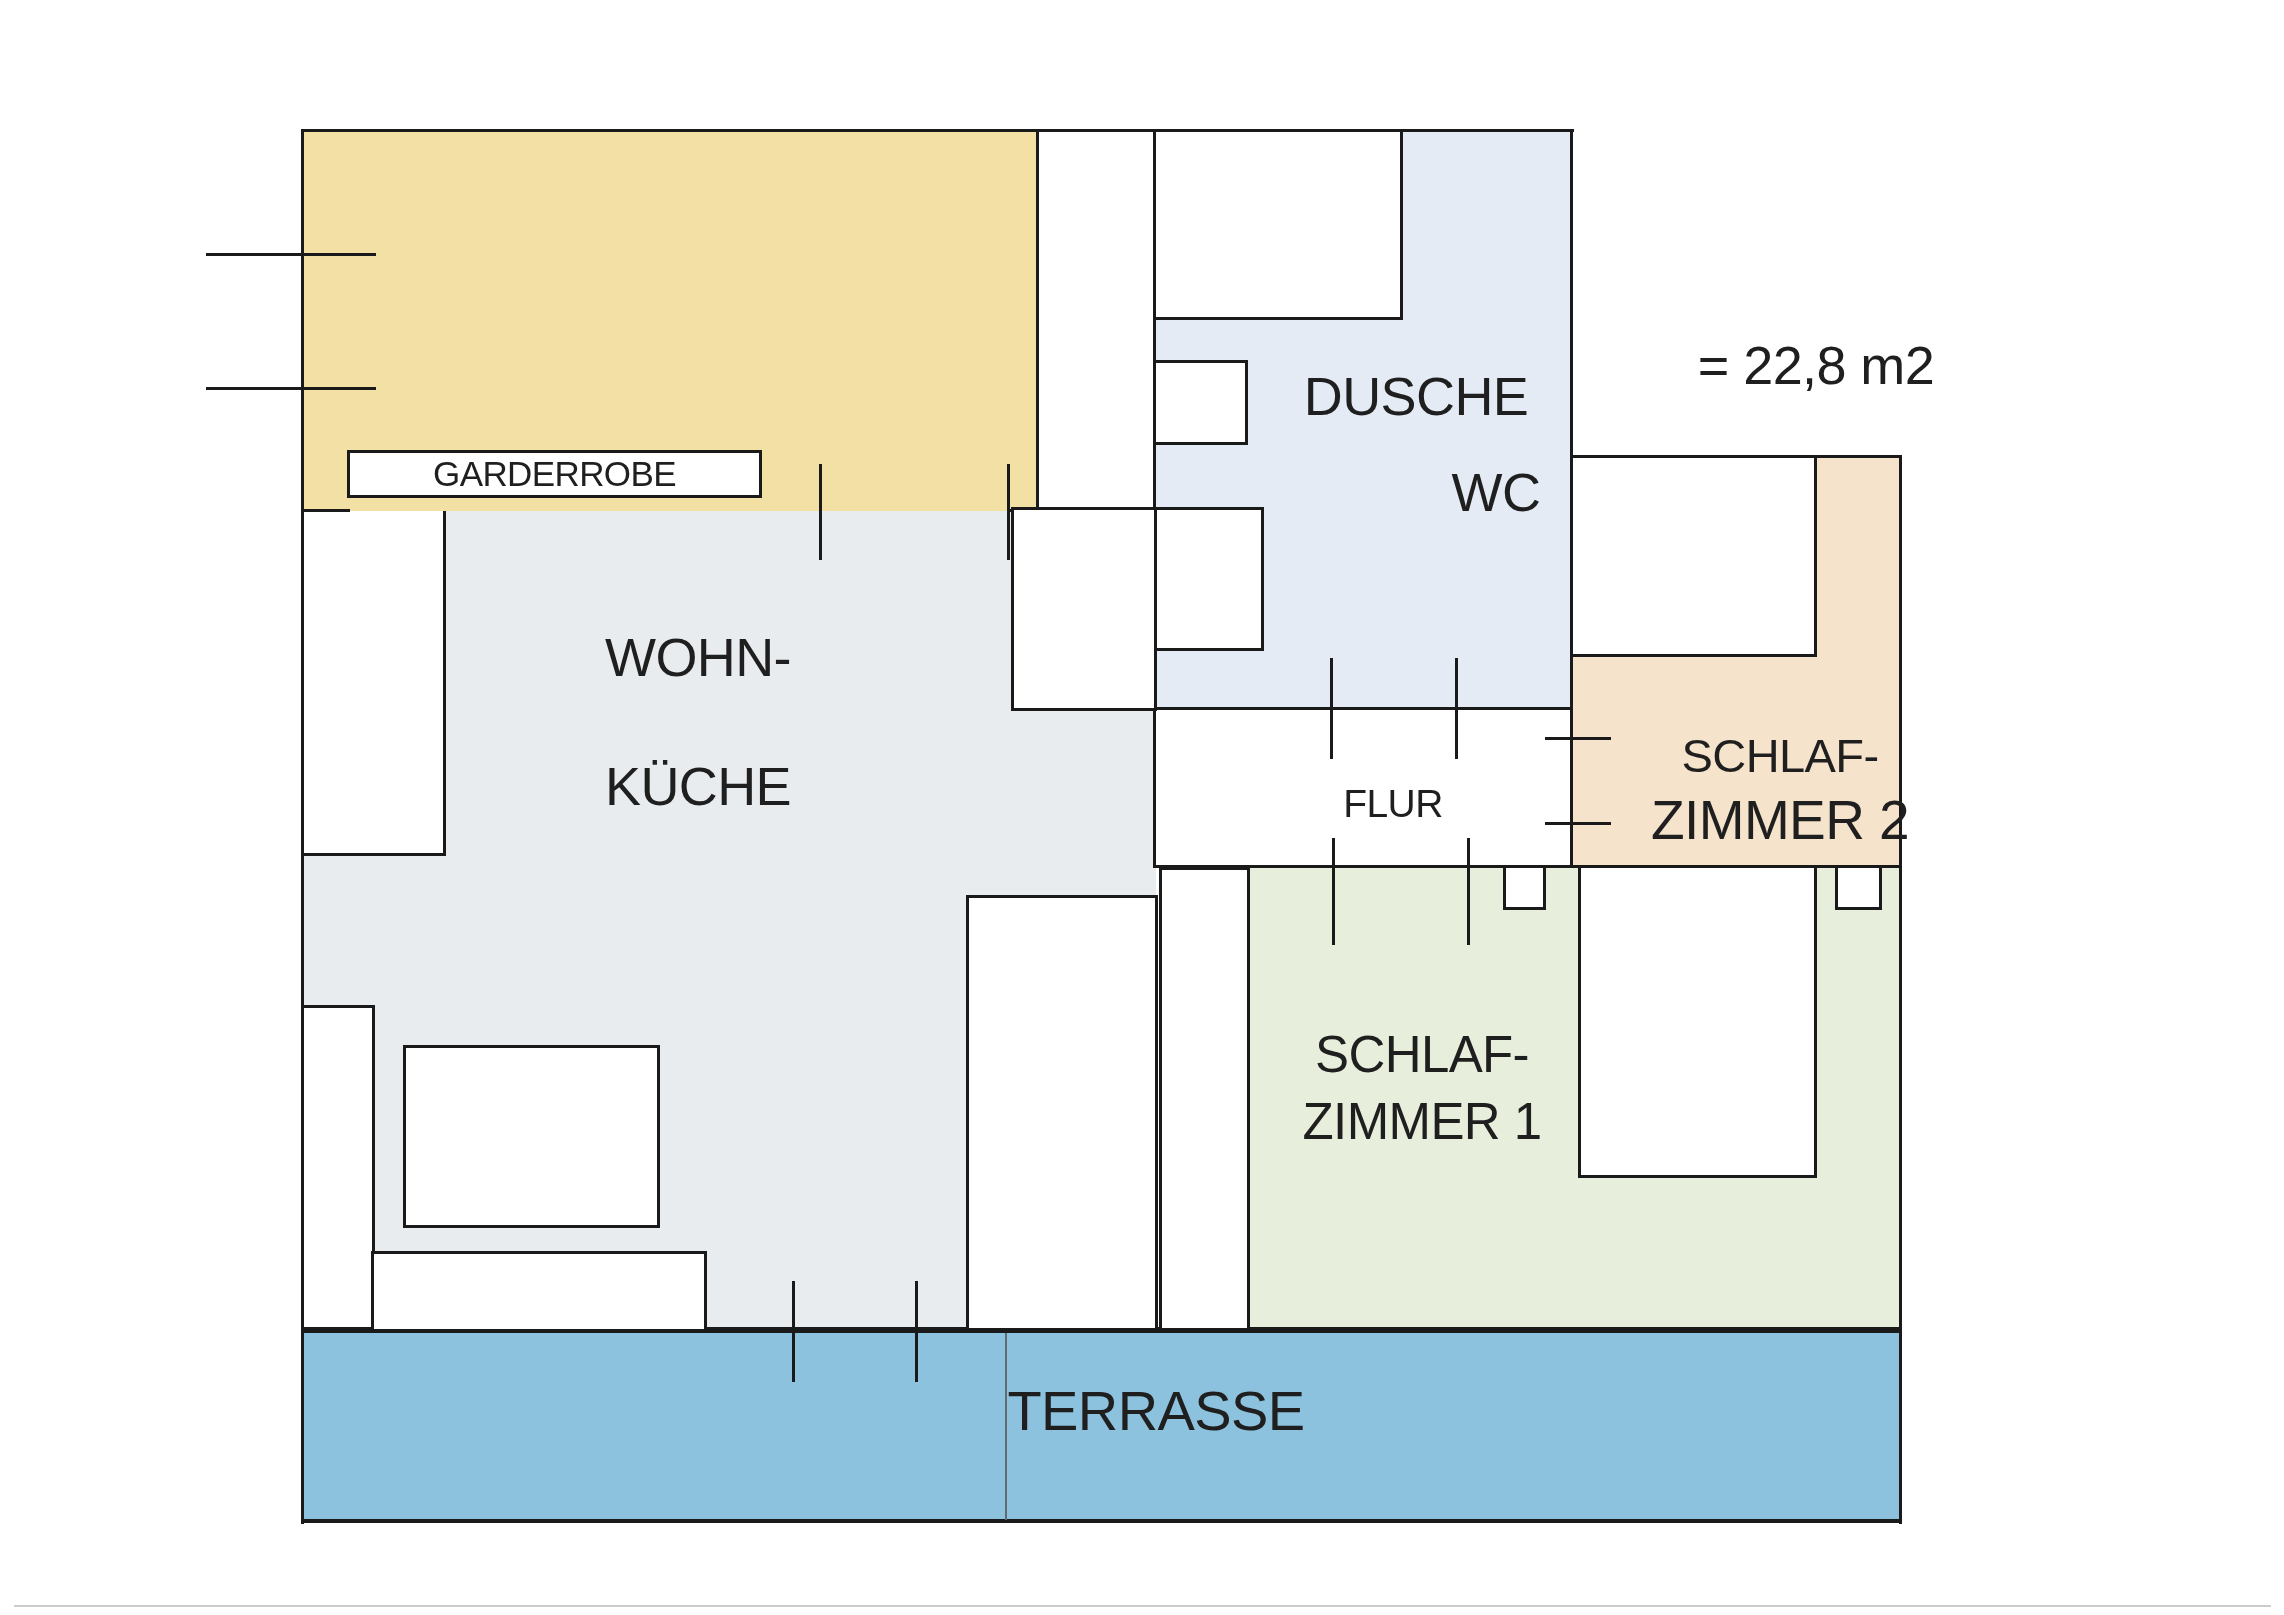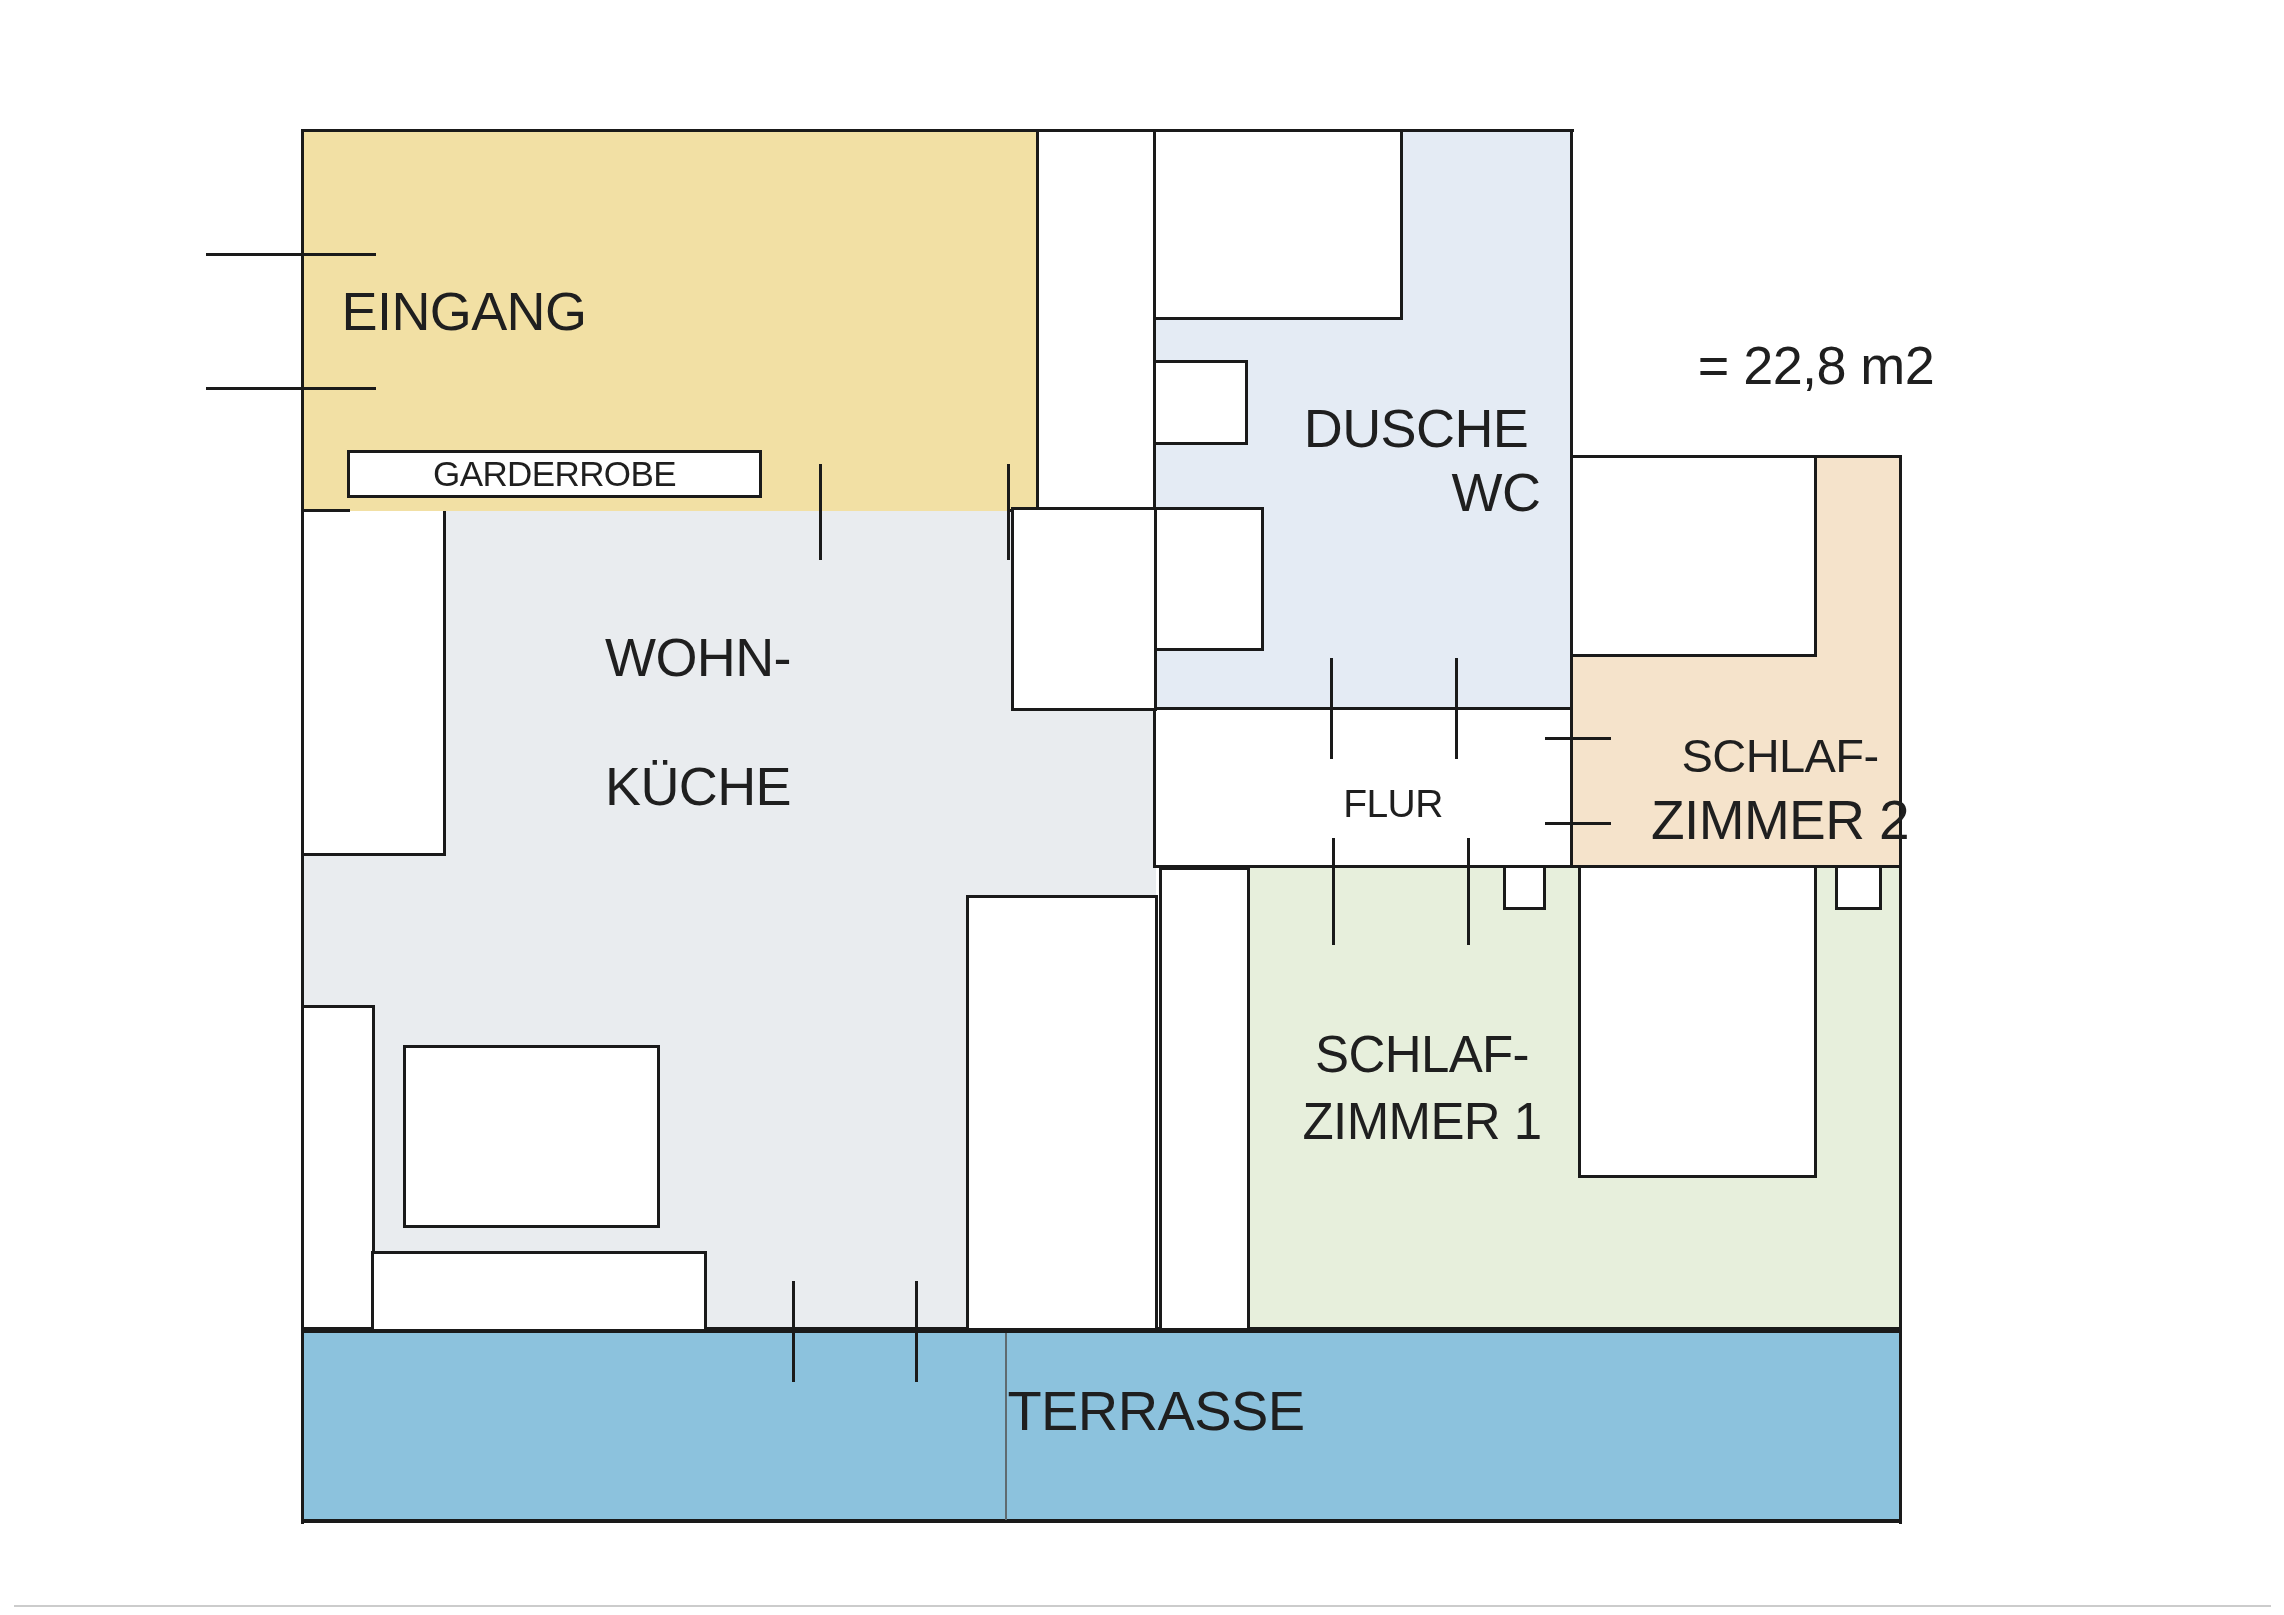--- a/index.html
+++ b/index.html
@@ -64,21 +64,21 @@
   .t-t1{left:792px;top:1281px;width:3.4px;height:101px;}
   .t-t2{left:915px;top:1281px;width:3.4px;height:101px;}
   .t-x1{left:206px;top:253px;width:170px;height:2.9px;}
   .t-x2{left:206px;top:387px;width:170px;height:2.9px;}
   
   .label{position:absolute;transform:translate(-50%,-50%);white-space:nowrap;z-index:5;
          color:#1f1f1f;letter-spacing:-0.6px;}
   .lbl-room{font-size:54px;}
   .lbl-eingang{left:464px;top:311px;}
   .lbl-garderrobe{left:554px;top:482px;font-size:35px;}
-  .lbl-dusche1{left:1416px;top:428px;}
+  .lbl-dusche1{left:1416px;top:396px;}
   .lbl-dusche2{left:1496px;top:484px;margin-top:8px;}
   .lbl-area{left:1816px;top:365px;font-size:54px;}
   .lbl-wohn1{left:698px;top:657px;}
   .lbl-wohn2{left:698px;top:758px;margin-top:28px;}
   .lbl-flur{left:1393px;top:804px;font-size:39px;}
   .lbl-sz2a{left:1780px;top:755px;font-size:47px;}
   .lbl-sz2b{left:1780px;top:820px;font-size:55px;}
   .lbl-sz1a{left:1422px;top:1054px;font-size:51px;}
   .lbl-sz1b{left:1422px;top:1121px;font-size:51px;}
   .lbl-terrasse{left:1156px;top:1410px;font-size:56px;}
@@ -139,21 +139,20 @@
   <div class="tick t-f2"></div>
   <div class="tick t-f3"></div>
   <div class="tick t-f4"></div>
   <div class="tick t-s1"></div>
   <div class="tick t-s2"></div>
   <div class="tick t-t1"></div>
   <div class="tick t-t2"></div>
   <div class="tick t-x1"></div>
   <div class="tick t-x2"></div>
 
-  <span class="label lbl-room lbl-eingang">EINGANG</span>
   <span class="label lbl-room lbl-dusche1">DUSCHE</span>
   <span class="label lbl-room lbl-dusche2">WC</span>
   <span class="label lbl-area">= 22,8 m2</span>
   <span class="label lbl-room lbl-wohn1">WOHN-</span>
   <span class="label lbl-room lbl-wohn2">KÜCHE</span>
   <span class="label lbl-flur">FLUR</span>
   <span class="label lbl-sz2a">SCHLAF-</span>
   <span class="label lbl-sz2b">ZIMMER 2</span>
   <span class="label lbl-sz1a">SCHLAF-</span>
   <span class="label lbl-sz1b">ZIMMER 1</span>

